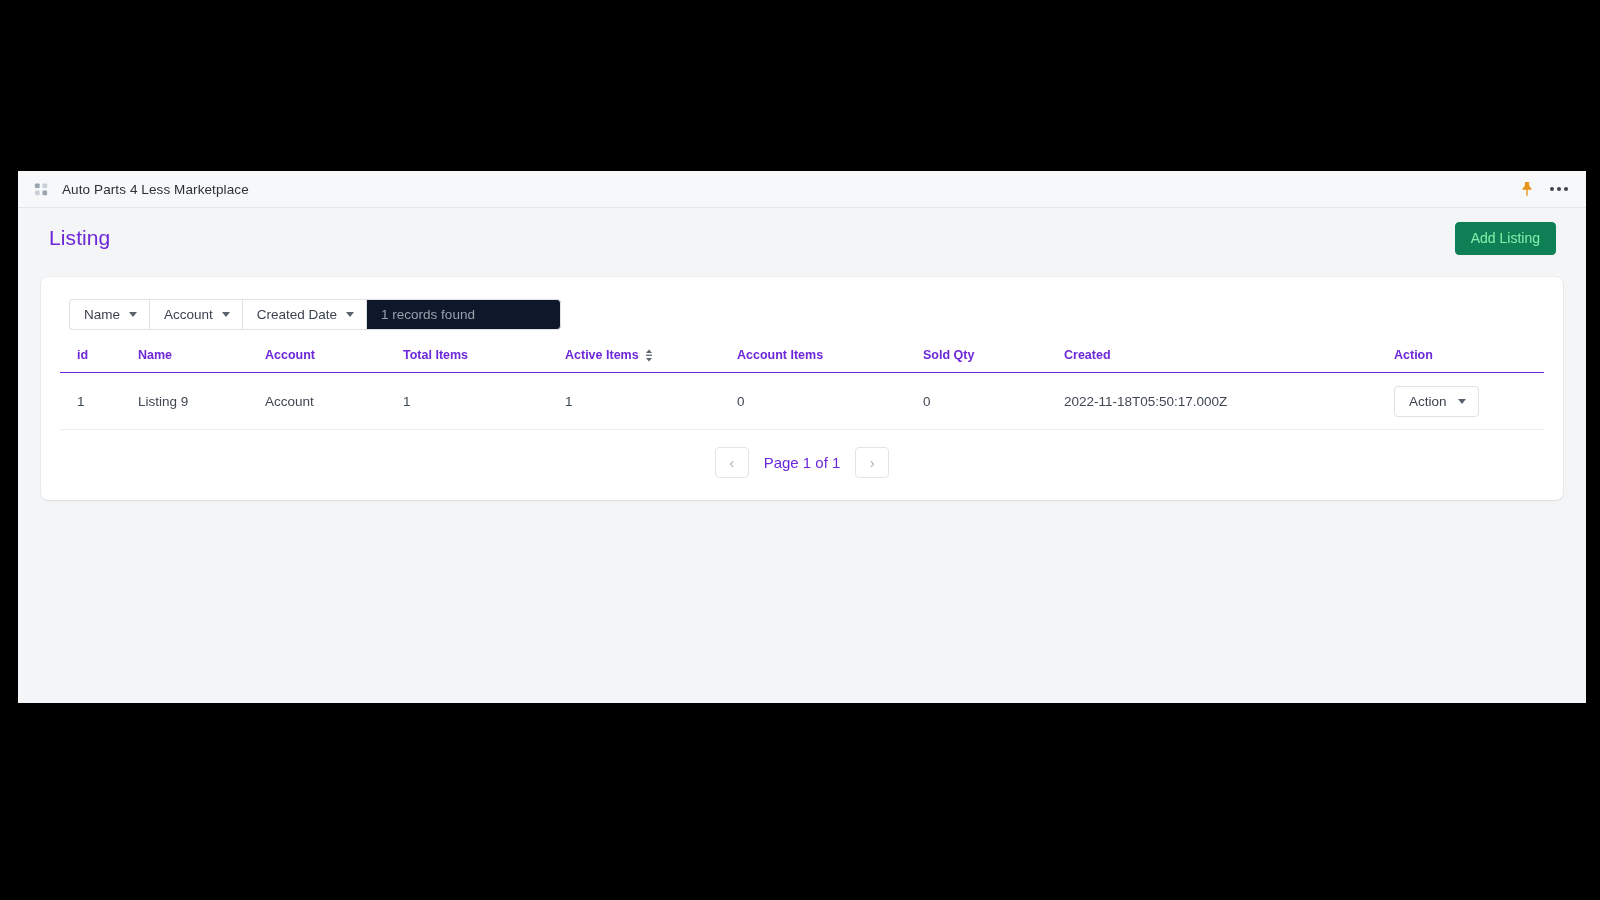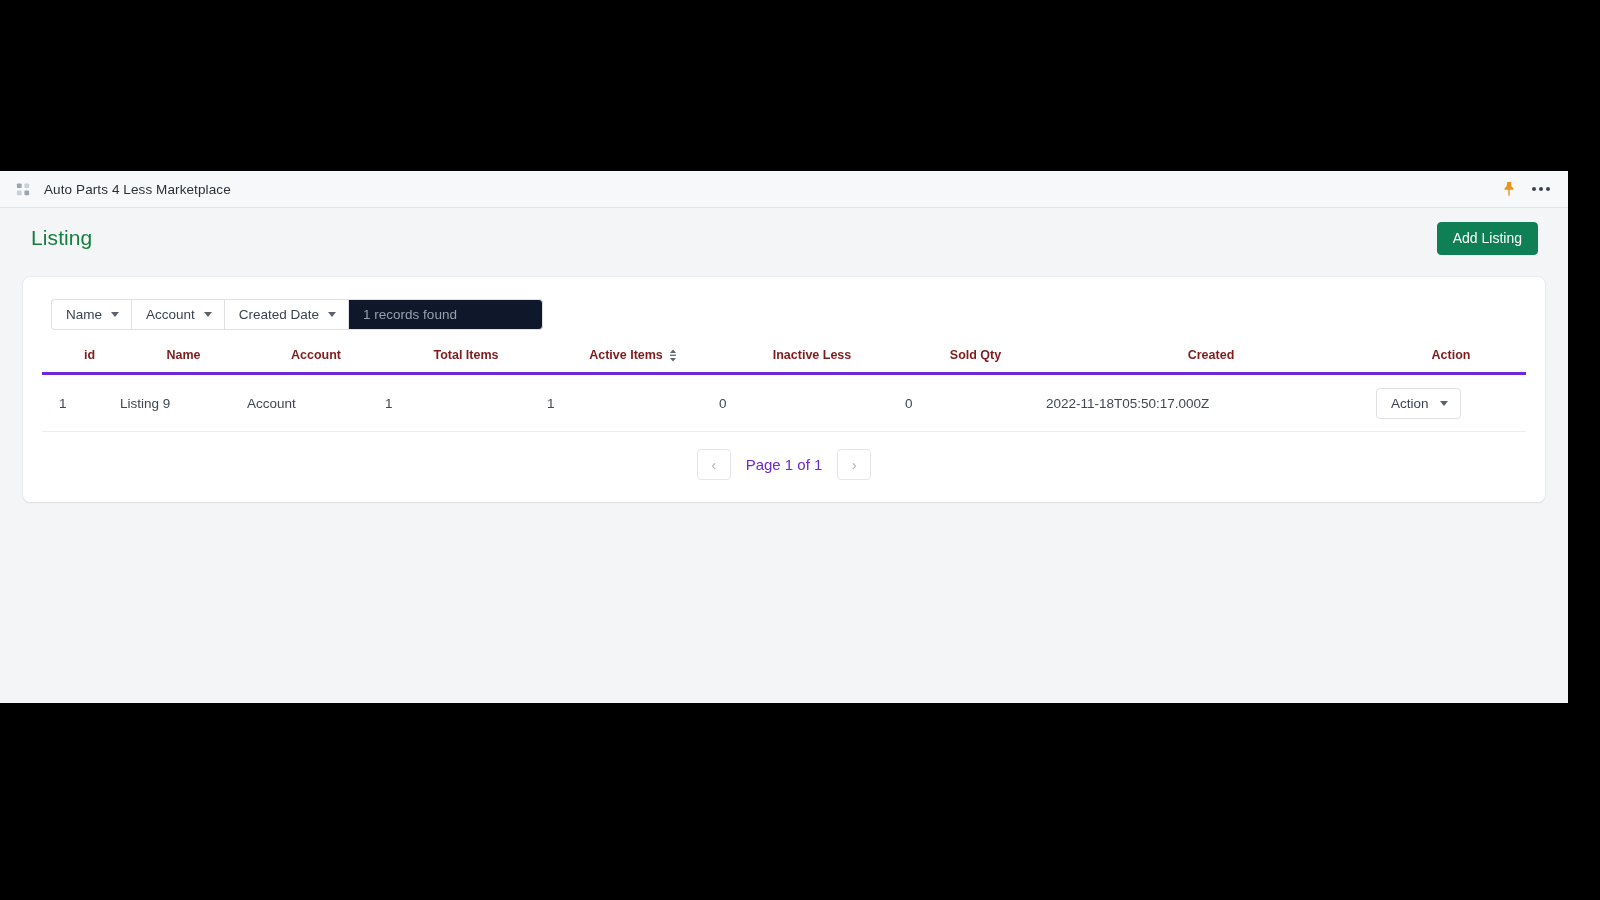--- a/index.html
+++ b/index.html
@@ -6,21 +6,21 @@
   html, body {
     width: 1600px;
     height: 900px;
     background: #000000;
     font-family: "Liberation Sans", sans-serif;
     overflow: hidden;
   }
 
   #viewport {
     position: absolute;
-    left: 0;
+    left: 18px;
     top: 171px;
     width: 1568px;
     height: 532px;
     background: #f4f5f7;
     overflow: hidden;
   }
 
   
   .appbar {
     height: 37px;
@@ -55,28 +55,28 @@
   
   .pagehead {
     height: 60px;
     background: #f4f5f7;
     display: flex;
     align-items: center;
     padding: 0 30px 0 31px;
   }
   .page-title {
     font-size: 21px;
-    color: #15803d;
+    color: #6d28d9;
     font-weight: 400;
     letter-spacing: .1px;
   }
   .btn-primary {
     margin-left: auto;
     background: #0f7f56;
-    color: #ffffff;
+    color: #86efac;
     border: 1px solid #0f7f56;
     border-radius: 4px;
     font-size: 14px;
     font-family: "Liberation Sans", sans-serif;
     padding: 0 15px;
     height: 33px;
     line-height: 31px;
     cursor: pointer;
     white-space: nowrap;
   }
@@ -148,27 +148,27 @@
     padding: 0 14px;
     font-size: 13.5px;
     color: #98a0ac;
     white-space: nowrap;
     min-width: 195px;
   }
 
   
   table { width: 100%; border-collapse: collapse; margin-top: 7px; }
   thead th {
-    text-align: center;
+    text-align: left;
     font-size: 12.5px;
     font-weight: bold;
-    color: #7f1d1d;
+    color: #6d28d9;
     padding: 11px 0 10px 0;
     white-space: nowrap;
-    border-bottom: 3px solid #6d28d9;
+    border-bottom: 1px solid #6d28d9;
   }
   tbody td {
     font-size: 13.5px;
     color: #3f4753;
     padding: 13px 0 12px 0;
     border-bottom: 1px solid #ebedf0;
     white-space: nowrap;
   }
   th.c-id, td.c-id        { width: 78px;  padding-left: 17px; }
   th.c-name, td.c-name    { width: 127px; }
@@ -306,21 +306,21 @@
               <span class="sort-icon">
                 <svg viewBox="0 0 8 13" width="8" height="13" aria-hidden="true">
                   <path d="M4 0.6l3 3.3H1z" fill="#5d656f"></path>
                   <rect x="1" y="5.6" width="6" height="1.3" fill="#5d656f"></rect>
                   <path d="M4 12.4l3-3.3H1z" fill="#5d656f"></path>
                 </svg>
               </span>
             </span>
           </th>
           <th class="c-inact">
-            <span>Inactive Less</span>
+            <span>Account Items</span>
           </th>
           <th class="c-sold">
             <span>Sold Qty</span>
           </th>
           <th class="c-created">
             <span>Created</span>
           </th>
           <th class="c-action">
             <span>Action</span>
           </th>

